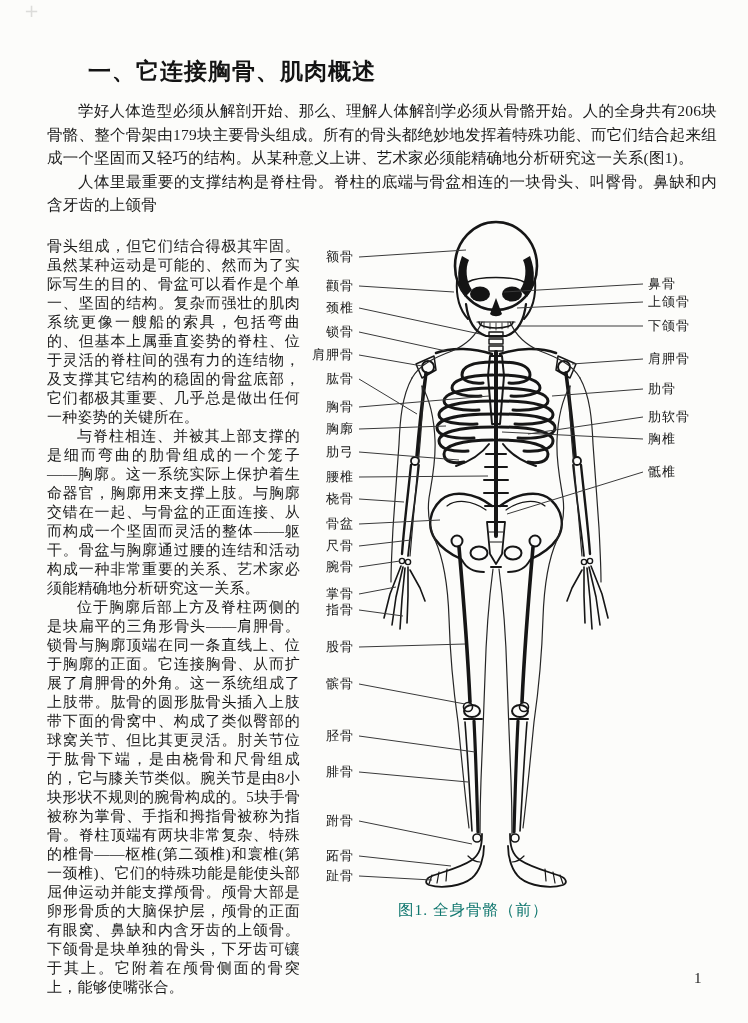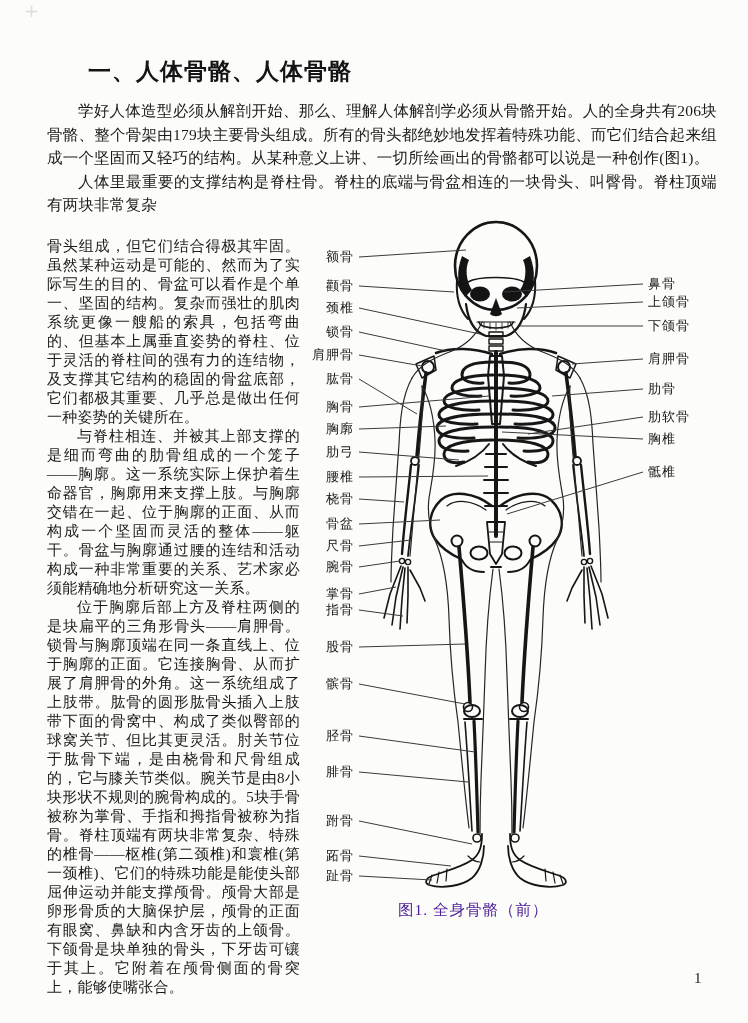--- a/index.html
+++ b/index.html
@@ -24,48 +24,48 @@
   .columns{ margin-top:20px; }
   .narrow{
     width:253px; font-size:15px; line-height:19px; text-align:justify;
     letter-spacing:0.2px;
   }
   .narrow .para{ font-size:15px; line-height:19px; }
   .narrow .no-indent{ text-indent:0; }
   .figure{ position:absolute; left:296px; top:204px; width:432px; height:712px; }
   .figure svg{ display:block; }
   .caption{
-    position:absolute; left:102px; top:696px; font-size:15.5px; color:#4c1d95;
+    position:absolute; left:102px; top:696px; font-size:15.5px; color:#0f766e;
     letter-spacing:1px;
   }
   .page-number{
     position:absolute; left:694px; top:970px; font-size:15px; color:#222;
   }
   
   .bone{ stroke:#161616; fill:none; stroke-linecap:round; stroke-linejoin:round; }
   .fillb{ fill:#141414; stroke:none; }
   .outline{ stroke:#262626; fill:none; stroke-width:1.2; stroke-linecap:round; }
   .leader{ stroke:#3a3a3a; stroke-width:1; }
   .lbl{ font-family:"Liberation Serif","DejaVu Serif",serif; font-size:13px; fill:#161616; letter-spacing:1px; }
 </style>
 </head>
 <body>
 
 <div class="page">
 
   <div class="reg-mark">+</div>
 
   <div class="content">
-    <h1 class="title">一、人体骨骼、人体骨骼</h1>
-    <p class="para">学好人体造型必须从解剖开始、那么、理解人体解剖学必须从骨骼开始。人的全身共有206块骨骼、整个骨架由179块主要骨头组成。所有的骨头都绝妙地发挥着特殊功能、而它们结合起来组成一个坚固而又轻巧的结构。从某种意义上讲、一切所绘画出的骨骼都可以说是一种创作(图1)。</p>
-    <p class="para">人体里最重要的支撑结构是脊柱骨。脊柱的底端与骨盆相连的一块骨头、叫臀骨。脊柱顶端有两块非常复杂</p>
+    <h1 class="title">一、它连接胸骨、肌肉概述</h1>
+    <p class="para">学好人体造型必须从解剖开始、那么、理解人体解剖学必须从骨骼开始。人的全身共有206块骨骼、整个骨架由179块主要骨头组成。所有的骨头都绝妙地发挥着特殊功能、而它们结合起来组成一个坚固而又轻巧的结构。从某种意义上讲、艺术家必须能精确地分析研究这一关系(图1)。</p>
+    <p class="para">人体里最重要的支撑结构是脊柱骨。脊柱的底端与骨盆相连的一块骨头、叫臀骨。鼻缺和内含牙齿的上颌骨</p>
     <div class="columns">
       <div class="narrow">
         <p class="para no-indent">骨头组成，但它们结合得极其牢固。虽然某种运动是可能的、然而为了实际写生的目的、骨盆可以看作是个单一、坚固的结构。复杂而强壮的肌肉系统更像一艘船的索具，包括弯曲的、但基本上属垂直姿势的脊柱、位于灵活的脊柱间的强有力的连结物，及支撑其它结构的稳固的骨盆底部，它们都极其重要、几乎总是做出任何一种姿势的关键所在。</p>
-        <p class="para">与脊柱相连、并被其上部支撑的是细而弯曲的肋骨组成的一个笼子——胸廓。这一系统实际上保护着生命器官，胸廓用来支撑上肢。与胸廓交错在一起、位于胸廓的正面、从而构成一个坚固而灵活的整体——躯干。骨盆与胸廓通过腰的连结和活动构成一种非常重要的关系、艺术家必须能精确地分析研究这一关系。</p>
+        <p class="para">与脊柱相连、并被其上部支撑的是细而弯曲的肋骨组成的一个笼子——胸廓。这一系统实际上保护着生命器官，胸廓用来支撑上肢。与胸廓交错在一起、与骨盆的正面连接、从而构成一个坚固而灵活的整体——躯干。骨盆与胸廓通过腰的连结和活动构成一种非常重要的关系、艺术家必须能精确地分析研究这一关系。</p>
         <p class="para">位于胸廓后部上方及脊柱两侧的是块扁平的三角形骨头——肩胛骨。锁骨与胸廓顶端在同一条直线上、位于胸廓的正面。它连接胸骨、从而扩展了肩胛骨的外角。这一系统组成了上肢带。肱骨的圆形肱骨头插入上肢带下面的骨窝中、构成了类似臀部的球窝关节、但比其更灵活。肘关节位于肱骨下端，是由桡骨和尺骨组成的，它与膝关节类似。腕关节是由8小块形状不规则的腕骨构成的。5块手骨被称为掌骨、手指和拇指骨被称为指骨。脊柱顶端有两块非常复杂、特殊的椎骨——枢椎(第二颈椎)和寰椎(第一颈椎)、它们的特殊功能是能使头部屈伸运动并能支撑颅骨。颅骨大部是卵形骨质的大脑保护层，颅骨的正面有眼窝、鼻缺和内含牙齿的上颌骨。下颌骨是块单独的骨头，下牙齿可镶于其上。它附着在颅骨侧面的骨突上，能够使嘴张合。</p>
       </div>
     </div>
   </div>
 
   <div class="figure">
     <svg width="432" height="700" viewBox="0 0 432 700">
 
       <g id="half">
 

